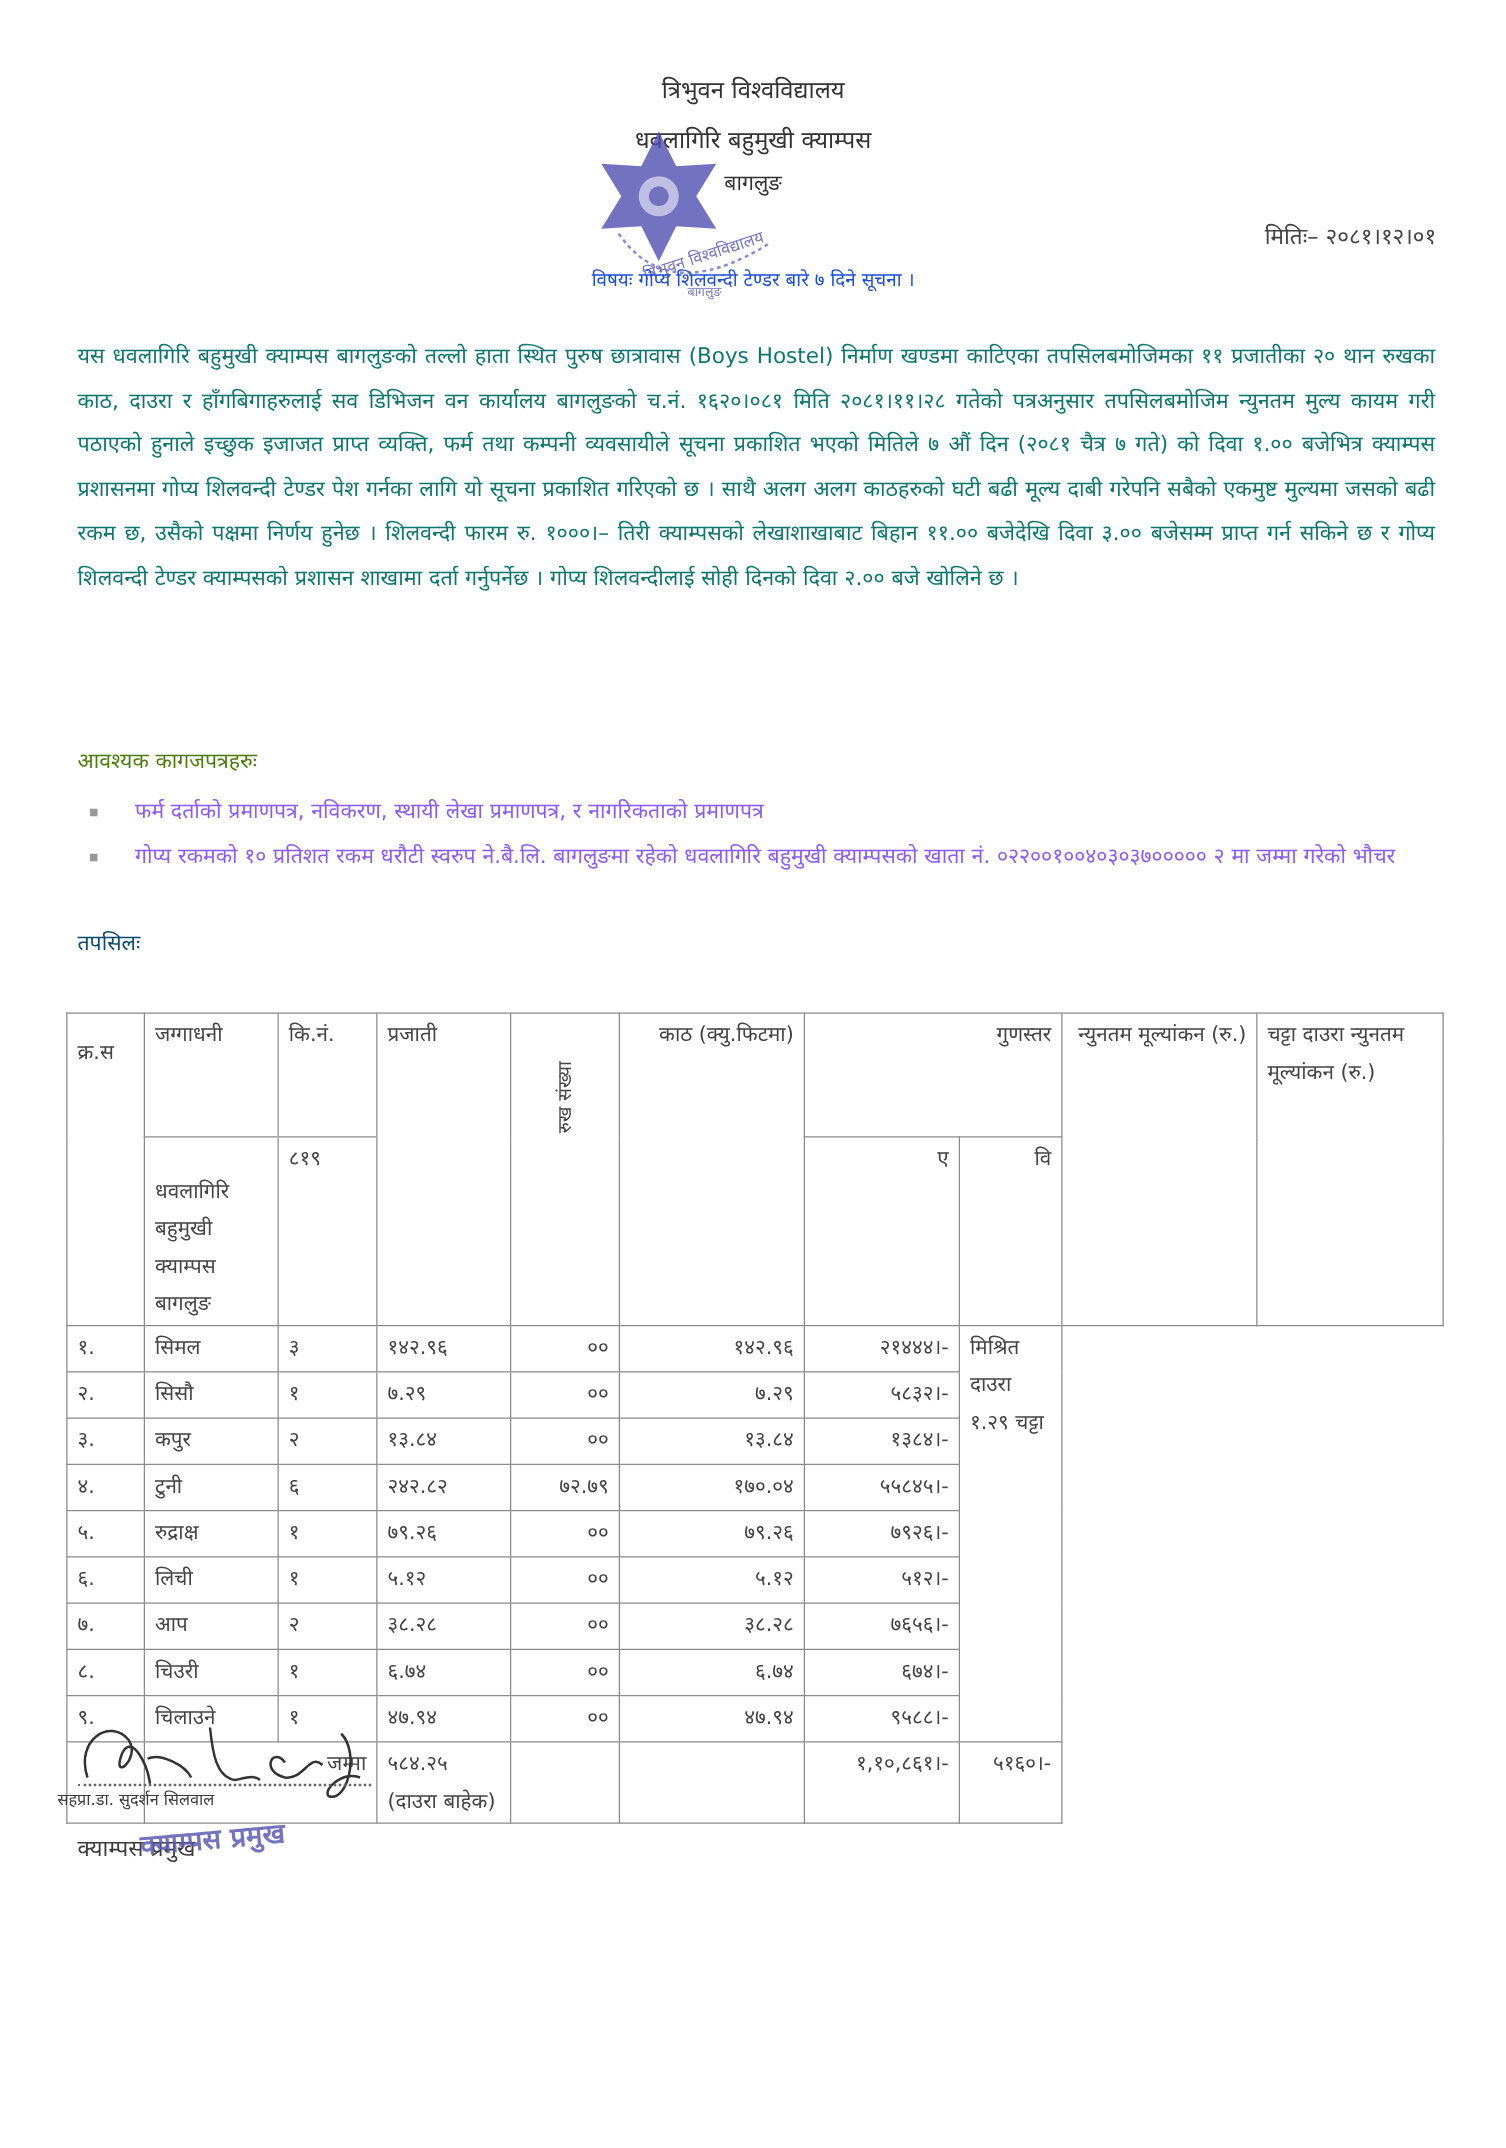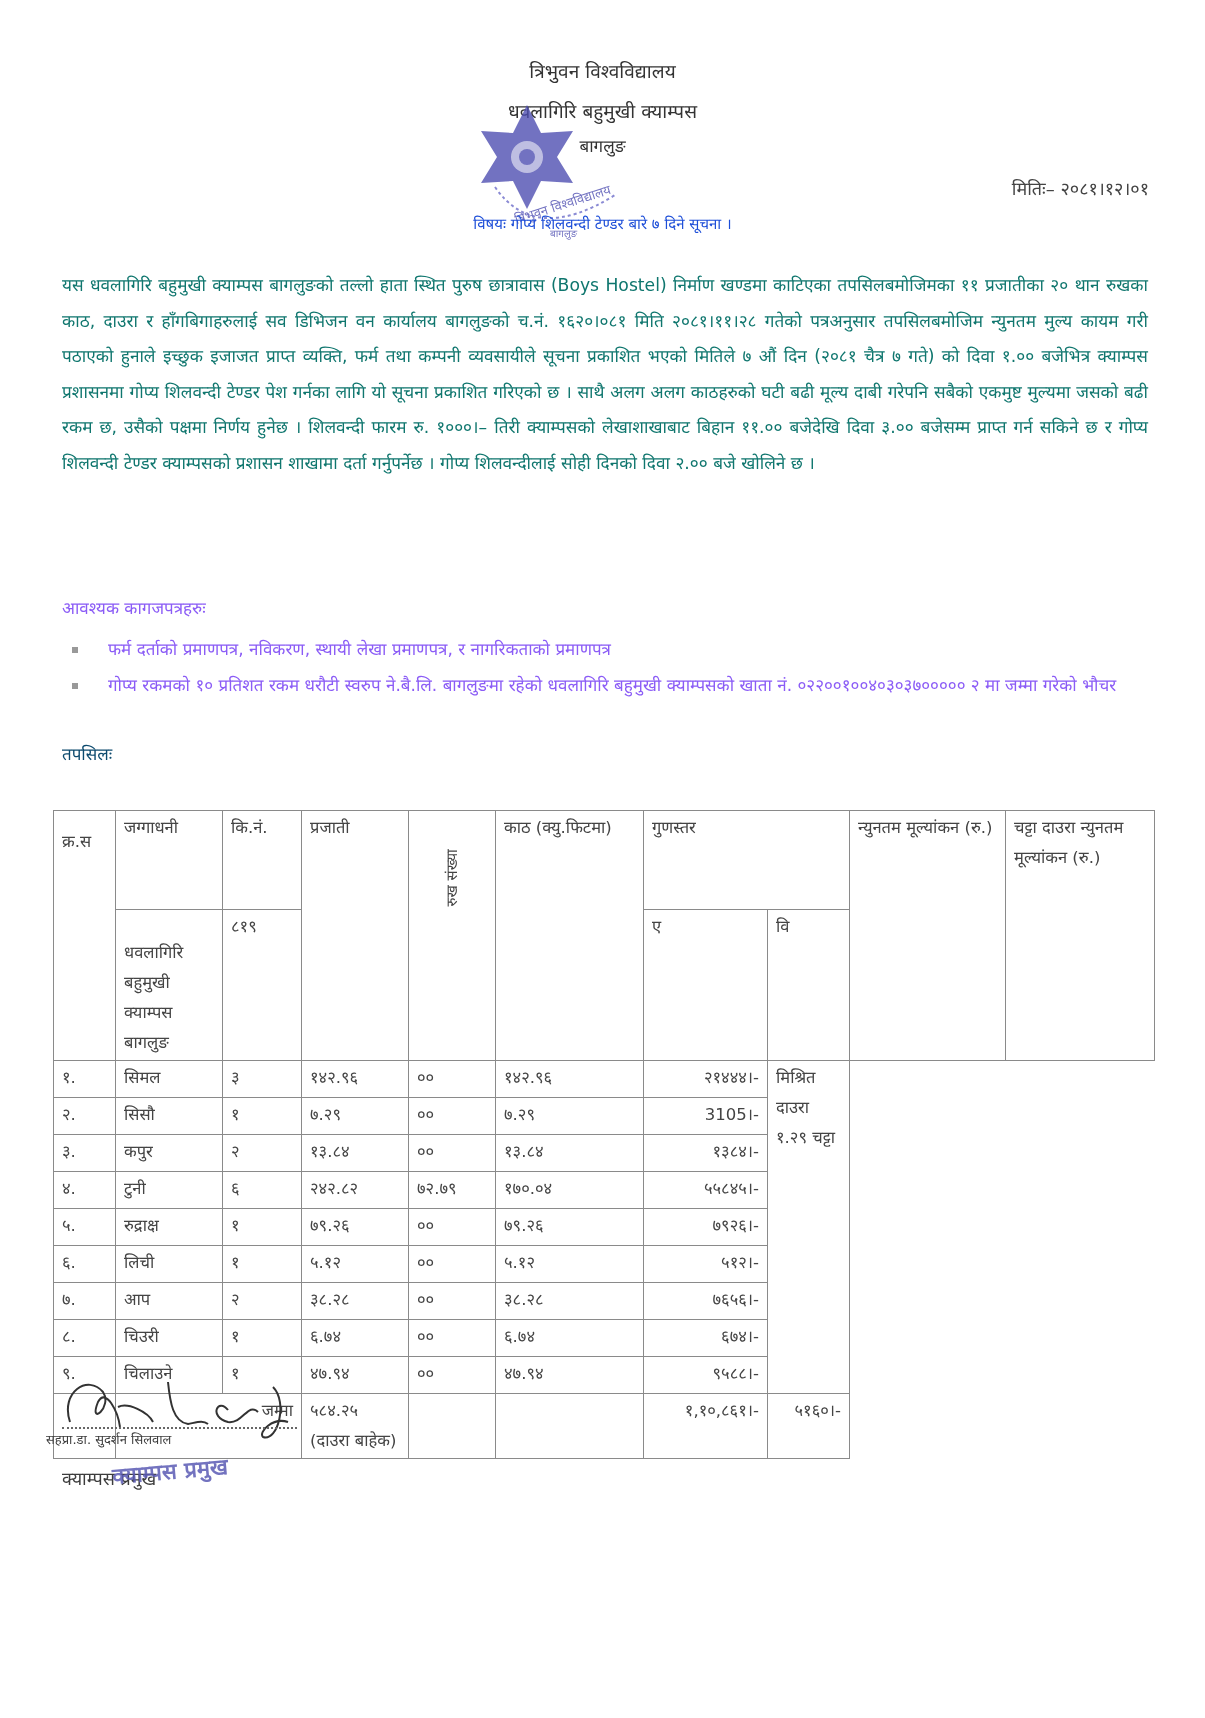--- a/index.html
+++ b/index.html
@@ -5,30 +5,30 @@
   html, body { margin:0; padding:0; background:#ffffff; }
   body { width:1205px; height:1718px; position:relative; overflow:hidden;
          font-family:"DejaVu Sans", sans-serif; color:#3a3a3a; }
   .abs { position:absolute; }
   .center { left:0; width:1205px; text-align:center; }
   .hdr { font-size:19px; color:#333; }
   .date { right:56px; top:176px; font-size:18px; color:#444; }
   .subject { top:213px; font-size:15px; color:#1d4ed8; }
   .para { left:62px; width:1086px; top:268px; font-size:17.2px; line-height:35.6px;
           text-align:justify; text-align-last:left; color:#0f766e; }
-  .req-title { left:62px; top:596px; font-size:17px; color:#8b5cf6; }
+  .req-title { left:62px; top:596px; font-size:17px; color:#4d7c0f; }
   .bullet { left:72px; width:1076px; font-size:17px; line-height:35.6px; color:#8b5cf6; }
   .bullet .dot { position:absolute; left:0; top:15px; width:6px; height:6px; background:#999; }
   .bullet .txt { display:block; margin-left:36px; text-align:justify; }
   .tapasil { left:62px; top:742px; font-size:17px; color:#0c4a6e; }
 
   table.grid { position:absolute; left:53px; top:810px; width:1101px; border-collapse:collapse;
                font-size:16.5px; color:#444; table-layout:fixed; }
   table.grid td { border:1.3px solid #8a8a8a; padding:2px 8px; vertical-align:top; height:32px; line-height:30px; }
-  table.grid td.num { text-align:left; }
+  table.grid td.num { text-align:right; }
   table.grid td.right { text-align:right; }
   table.grid td.noborder-b { border-bottom:none; }
   .vert { writing-mode:vertical-rl; transform:rotate(180deg); font-size:15px; margin:38px auto 0; }
 
   .stamp { position:absolute; left:455px; top:95px; width:190px; height:150px; }
   .sig { position:absolute; left:58px; top:1372px; width:280px; height:75px; }
   .sig-line { left:62px; top:1427px; width:235px; border-top:2px dotted #666; }
   .signame { left:46px; top:1430px; font-size:13px; color:#3c3c3c; }
   .sigtitle { left:62px; top:1466px; font-size:18px; color:#3c3c3c; }
   .sigstamp { left:112px; top:1455px; font-size:22px; font-weight:bold; color:#5b5bb5; transform:rotate(-5deg); opacity:0.85; }
@@ -115,21 +115,21 @@
         <td class="right">२१४४४।-</td>
         <td rowspan="9">मिश्रित दाउरा १.२९ चट्टा</td>
       </tr>
       <tr>
         <td>२.</td>
         <td>सिसौ</td>
         <td>१</td>
         <td>७.२९</td>
         <td class="num">००</td>
         <td class="num">७.२९</td>
-        <td class="right">3105।-</td>
+        <td class="right">५८३२।-</td>
       </tr>
       <tr>
         <td>३.</td>
         <td>कपुर</td>
         <td>२</td>
         <td>१३.८४</td>
         <td class="num">००</td>
         <td class="num">१३.८४</td>
         <td class="right">१३८४।-</td>
       </tr>

